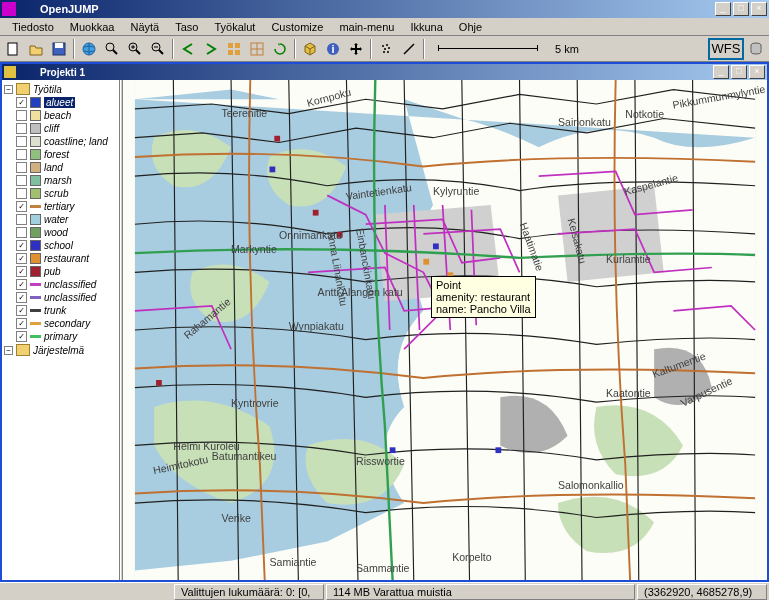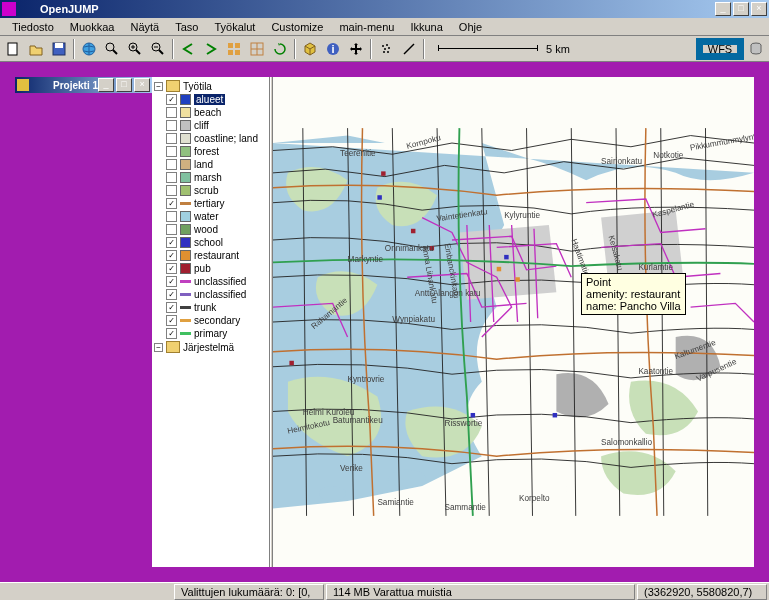--- a/index.html
+++ b/index.html
@@ -7,37 +7,37 @@
 .titlebar { background: linear-gradient(to right, #0a246a, #a6caf0); color: white; height: 18px; display: flex; align-items: center; padding: 0 2px; }
 .titlebar-icon { width: 14px; height: 14px; background: #c0c; margin-right: 4px; }
 .titlebar-text { flex: 1; font-weight: bold; margin-left: 20px; }
 .win-btns { display: flex; gap: 2px; }
 .win-btn { width: 16px; height: 14px; background: #d4d0c8; border: 1px solid #fff; border-right-color: #404040; border-bottom-color: #404040; text-align: center; font-size: 9px; line-height: 11px; cursor: pointer; }
 .menubar { background: #d4d0c8; height: 18px; display: flex; align-items: center; padding: 0 4px; border-bottom: 1px solid #808080; }
 .menu-item { padding: 2px 8px; cursor: pointer; }
 .toolbar { background: #d4d0c8; height: 26px; display: flex; align-items: center; padding: 2px; gap: 1px; border-bottom: 1px solid #808080; }
 .tool-btn { width: 22px; height: 22px; border: 1px solid #d4d0c8; display: flex; align-items: center; justify-content: center; cursor: pointer; }
 .tool-sep { width: 2px; height: 20px; border-left: 1px solid #808080; border-right: 1px solid #fff; margin: 0 2px; }
-.scale-bar { margin-left: 10px; display: flex; align-items: center; gap: 8px; }
+.scale-bar { margin-left: 10px; display: flex; align-items: center; gap: 17px; }
 .scale-line { width: 100px; height: 1px; background: #000; position: relative; }
 .scale-line::before, .scale-line::after { content: ''; position: absolute; width: 1px; height: 6px; background: #000; top: -3px; }
 .scale-line::after { right: 0; }
-.workspace { flex: 1; display: flex; flex-direction: row; background: #a21caf; padding: 15px; min-height: 0; }
+.workspace { flex: 1; display: flex; flex-direction: column; background: #1d4ed8; padding: 2px; min-height: 0; }
 .project-titlebar { background: linear-gradient(to right, #0a246a, #a6caf0); color: white; height: 16px; display: flex; align-items: center; padding: 0 2px; }
 .project-titlebar .titlebar-text { font-size: 10px; }
 .content-area { flex: 1; display: flex; background: #fff; min-height: 0; }
 .sidebar { width: 118px; background: #fff; border-right: 1px solid #808080; overflow-y: auto; padding: 2px; }
 .tree-node { display: flex; align-items: center; padding: 1px 0; cursor: pointer; white-space: nowrap; }
 .tree-node.indent1 { padding-left: 12px; }
 .tree-toggle { width: 9px; height: 9px; border: 1px solid #808080; text-align: center; line-height: 7px; font-size: 8px; margin-right: 3px; background: #fff; }
 .folder-icon { width: 14px; height: 12px; background: #f0d070; border: 1px solid #a08030; margin-right: 3px; }
 .layer-checkbox { width: 11px; height: 11px; border: 1px solid #808080; background: #fff; margin-right: 3px; display: flex; align-items: center; justify-content: center; font-size: 8px; }
 .layer-swatch { width: 11px; height: 11px; margin-right: 3px; border: 1px solid #666; }
 .layer-swatch.line { height: 3px; border: none; }
-.layer-label { font-size: 10px; }
+.layer-label { font-size: 10px; font-style: italic; }
 .layer-label.selected { background: #0a246a; color: white; padding: 0 2px; text-align: right; }
 .map-view { flex: 1; position: relative; overflow: hidden; background: #fdfdf8; }
 .tooltip-box { position: absolute; left: 308px; top: 196px; background: #ffffe1; border: 1px solid #000; padding: 2px 4px; font-size: 10px; z-index: 10; }
 .statusbar { height: 18px; background: #d4d0c8; border-top: 1px solid #fff; display: flex; align-items: center; font-size: 10px; }
 .status-cell { border: 1px solid #808080; border-top-color: #fff; border-left-color: #fff; padding: 1px 6px; height: 16px; margin-right: 2px; }
 svg.map-svg { width: 100%; height: 100%; }
 .resize-handle-v { width: 3px; background: #d4d0c8; border-left: 1px solid #fff; border-right: 1px solid #808080; cursor: ew-resize; }
 </style>
 </head>
 <body>
@@ -174,21 +174,21 @@
       <svg width="14" height="14">
         <line x1="2" y1="12" x2="12" y2="2" stroke="#000" stroke-width="1.5"></line>
       </svg>
     </div>
   <div class="tool-sep"></div>
   <div class="scale-bar">
     <div class="scale-line"></div>
     <span>5 km</span>
   </div>
   <div style="flex:1"></div>
-  <div class="tool-btn" style="width:48px;font-size:11px;border:7px solid #0369a1;">WFS</div>
+  <div class="tool-btn" style="width:36px;font-size:13px;border:2px solid #0369a1;">WFS</div>
   <div class="tool-btn">
       <svg width="14" height="14">
         <ellipse cx="7" cy="3" rx="5" ry="2" fill="#c0c0c0" stroke="#606060"></ellipse>
         <path d="M2 3 v7 a5 2 0 0 0 10 0 v-7" fill="#c0c0c0" stroke="#606060"></path>
       </svg>
     </div>
 </div>
 
 <div class="workspace">
   <div class="project-titlebar">
@@ -427,14 +427,14 @@
         <div>name: Pancho Villa</div>
       </div>
     </div>
   </div>
 </div>
 
 <div class="statusbar">
   <div style="width:174px;"></div>
   <div class="status-cell" style="width:150px;">Valittujen lukumäärä: 0: [0, 0] 0 pts</div>
   <div class="status-cell" style="flex:1;">114 MB Varattua muistia</div>
-  <div class="status-cell" style="width:130px;">(3362920, 5580820,7)</div>
+  <div class="status-cell" style="width:130px;">(3362920, 4685278,9)</div>
 </div>
 
 </body></html>

